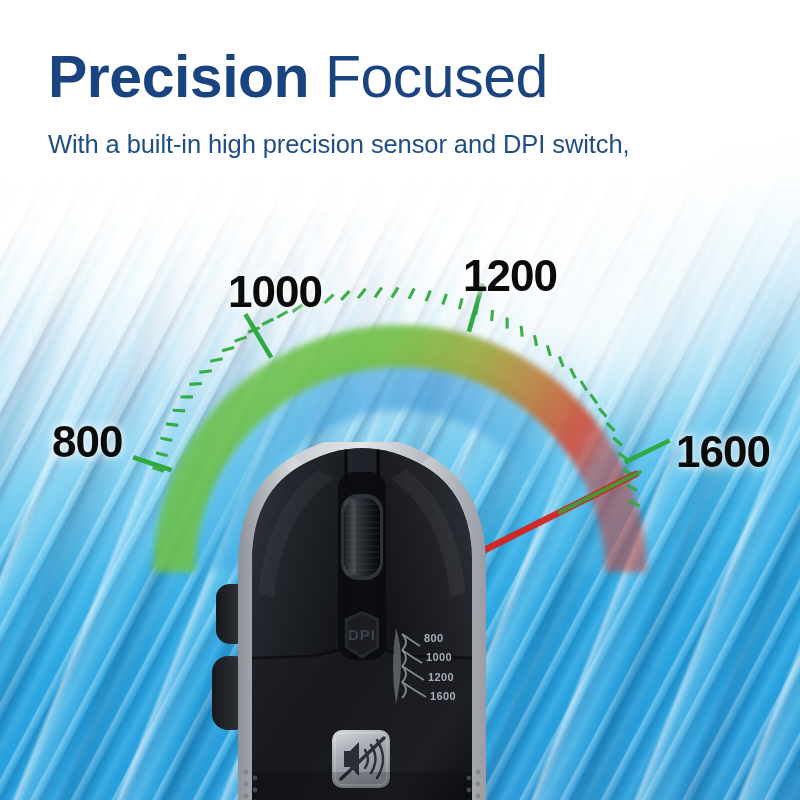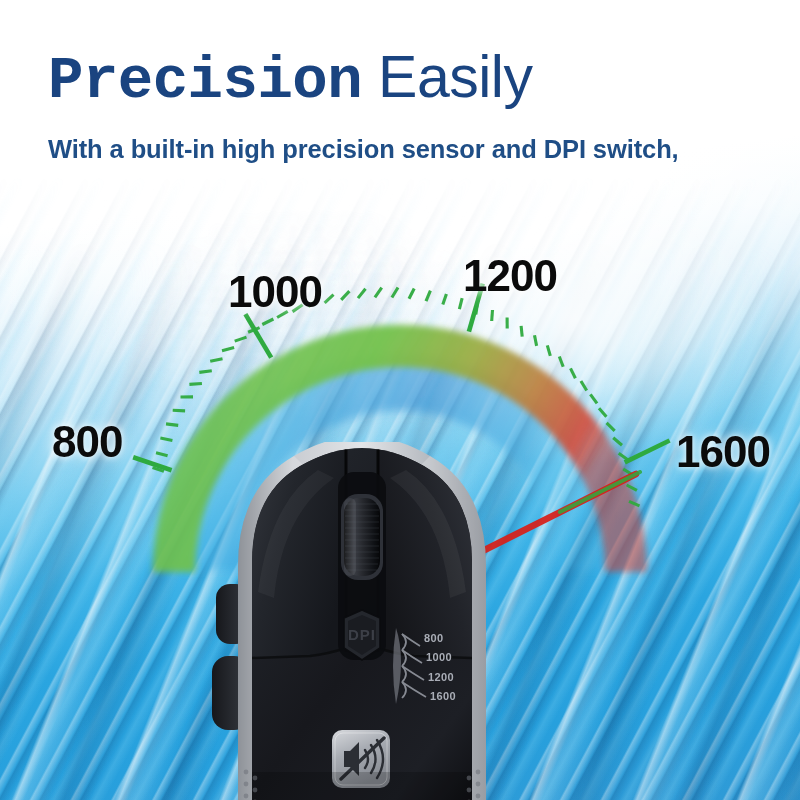--- a/index.html
+++ b/index.html
@@ -112,29 +112,29 @@
     z-index: 30;
   }
   .headline {
     font-size: 59px;
     line-height: 1.06;
     letter-spacing: -0.5px;
     color: #1a4480;
     white-space: nowrap;
     margin: 0;
   }
-  .headline .strong { font-weight: 700; font-family: Liberation Mono, monospace; }
+  .headline .strong { font-weight: 700; }
   .headline .light  { font-weight: 400; }
 
   .subcopy {
     margin-top: 18px;
     font-size: 25.5px;
     line-height: 1.36;
     color: #1f4e86;
-    font-weight: 700;
+    font-weight: 400;
     letter-spacing: -0.1px;
   }
   .subcopy div { white-space: nowrap; }
 
   
   .gauge {
     position: absolute;
     inset: 0;
     z-index: 12;
   }
@@ -455,19 +455,19 @@
           <circle cx="300" cy="366" r="2.4"></circle>
         <circle cx="291" cy="336" r="2.4"></circle>
           <circle cx="291" cy="348" r="2.4"></circle>
         <circle cx="291" cy="360" r="2.4"></circle>
           <circle cx="291" cy="372" r="2.4"></circle>
       </g>
     </svg>
   </div>
 
   <div class="copy">
-    <div class="headline"><span class="strong">Precision</span><span class="light"> Easily</span></div>
+    <div class="headline"><span class="strong">Precision</span><span class="light"> Focused</span></div>
     <div class="subcopy">
       <div>With a built-in high precision sensor and DPI switch,</div>
     </div>
   </div>
 
 </div>
 
 </body></html>

